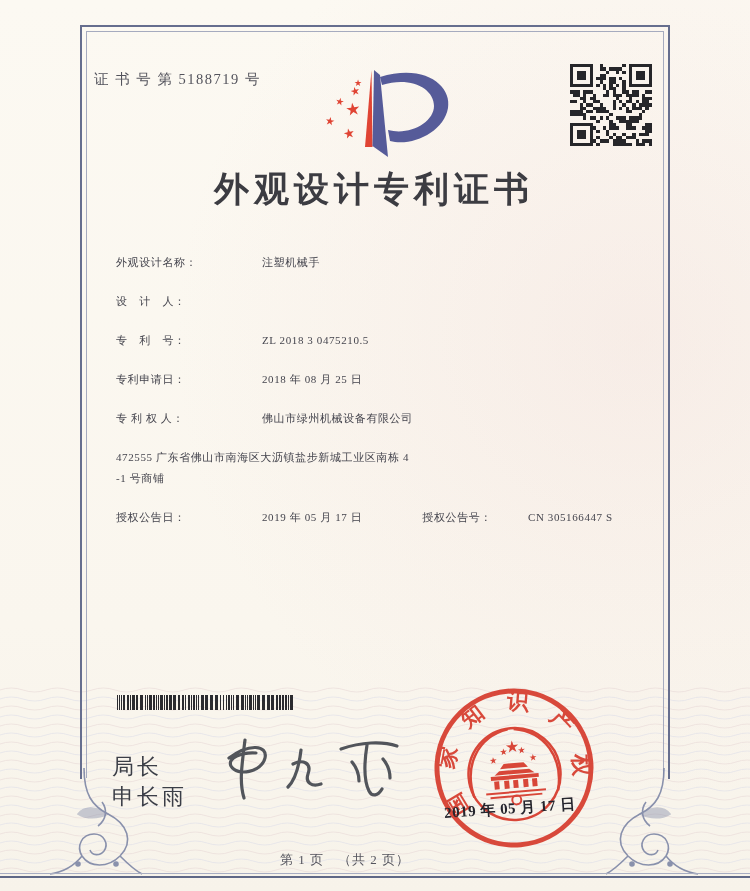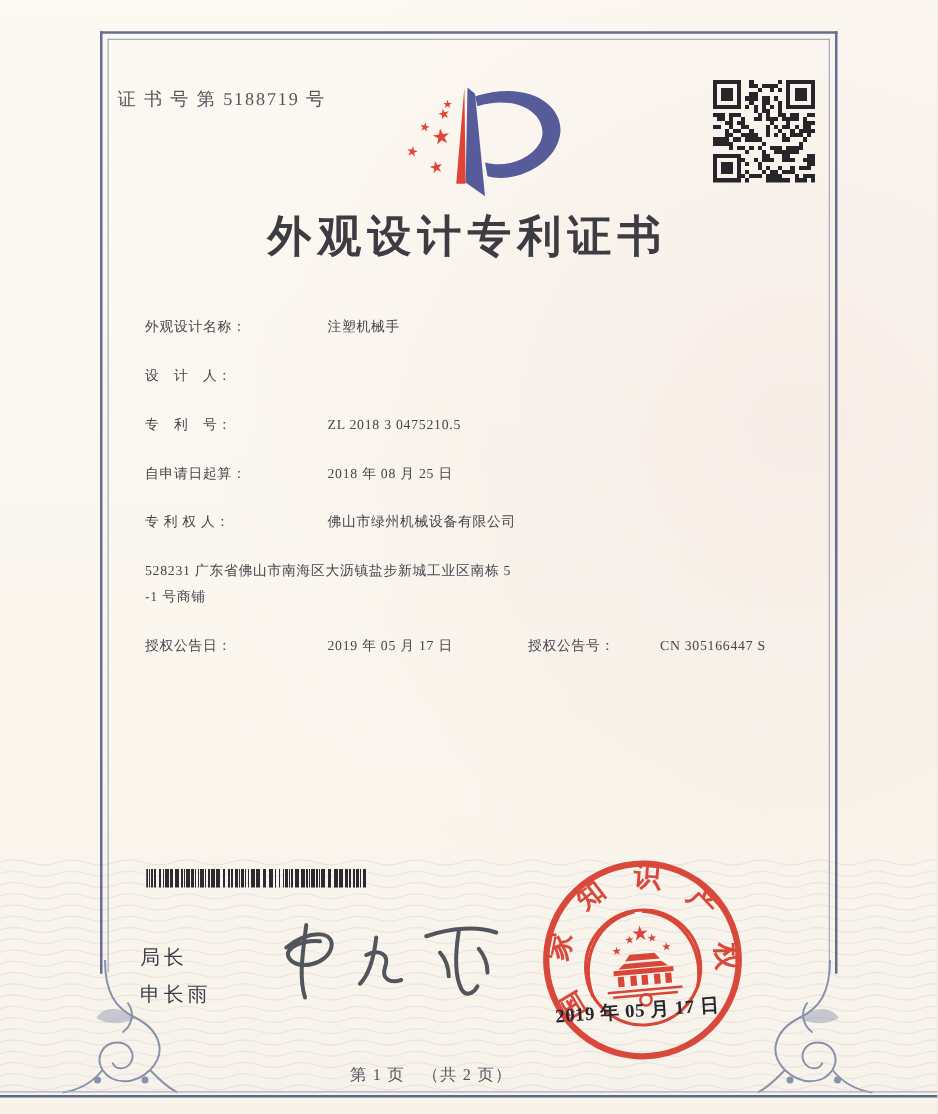--- a/index.html
+++ b/index.html
@@ -18,21 +18,21 @@
   .title{left:80px;top:166px;width:588px;text-align:center;font-size:35px;font-weight:bold;
          letter-spacing:5px;color:#3c3c42;}
   .fields{left:116px;top:252px;width:534px;}
   .row{display:flex;margin-bottom:18px;font-size:11px;line-height:21px;color:#45454e;letter-spacing:.6px;gap:36px;}
   .row .lb{width:110px;flex:none;white-space:pre;}
   .row .val{flex:1;}
   .row .val span{display:block;}
   .grant .lb2{white-space:pre;margin-left:24px;}
   .paras{left:106px;top:536px;width:560px;font-size:14px;line-height:1.92;color:#4e4e59;letter-spacing:.4px;}
   .paras p{margin:0;text-indent:2em;}
-  .signer{left:112px;top:752px;font-family:Liberation Serif, serif;font-size:16px;
+  .signer{left:112px;top:752px;font-family:Liberation Serif, serif;font-size:22px;
           line-height:30px;letter-spacing:3px;color:#3b3e47;}
   .seal-date{left:444px;top:798px;width:170px;font-size:15px;font-weight:bold;color:#26262e;
              letter-spacing:.5px;transform:rotate(-4deg);white-space:pre;}
   .footer-page{left:-30px;top:851px;width:750px;text-align:center;font-size:13px;color:#55555e;
                letter-spacing:1px;white-space:pre;}
   .bottom-line-thin{left:0;top:873px;width:750px;height:1px;background:#a7adc2;}
   .bottom-line-thick{left:0;top:876px;width:750px;height:2px;background:#5f6886;}
   svg text.sealring{font-size:22px;font-weight:bold;letter-spacing:3px;fill:#d63c2e;
                     font-family:"Liberation Serif",serif;}
   .qr-box{left:570px;top:64px;width:82px;height:82px;}
@@ -422,30 +422,30 @@
       <span class="val">注塑机械手</span>
     </div>
     <div class="row">
       <span class="lb">设　计　人：</span>
     </div>
     <div class="row">
       <span class="lb">专　利　号：</span>
       <span class="val">ZL 2018 3 0475210.5</span>
     </div>
     <div class="row">
-      <span class="lb">自申请日起算：</span>
+      <span class="lb">专利申请日：</span>
       <span class="val">2018 年 08 月 25 日</span>
     </div>
     <div class="row">
       <span class="lb">专 利 权 人：</span>
       <span class="val">佛山市绿州机械设备有限公司</span>
     </div>
     <div class="row">
       <span class="val">
-        <span>528231 广东省佛山市南海区大沥镇盐步新城工业区南栋 5</span>
+        <span>472555 广东省佛山市南海区大沥镇盐步新城工业区南栋 4</span>
         <span>-1 号商铺</span>
       </span>
     </div>
     <div class="row grant">
       <span class="lb">授权公告日：</span>
       <span>2019 年 05 月 17 日</span>
       <span class="lb2">授权公告号：</span>
       <span>CN 305166447 S</span>
     </div>
   </div>

